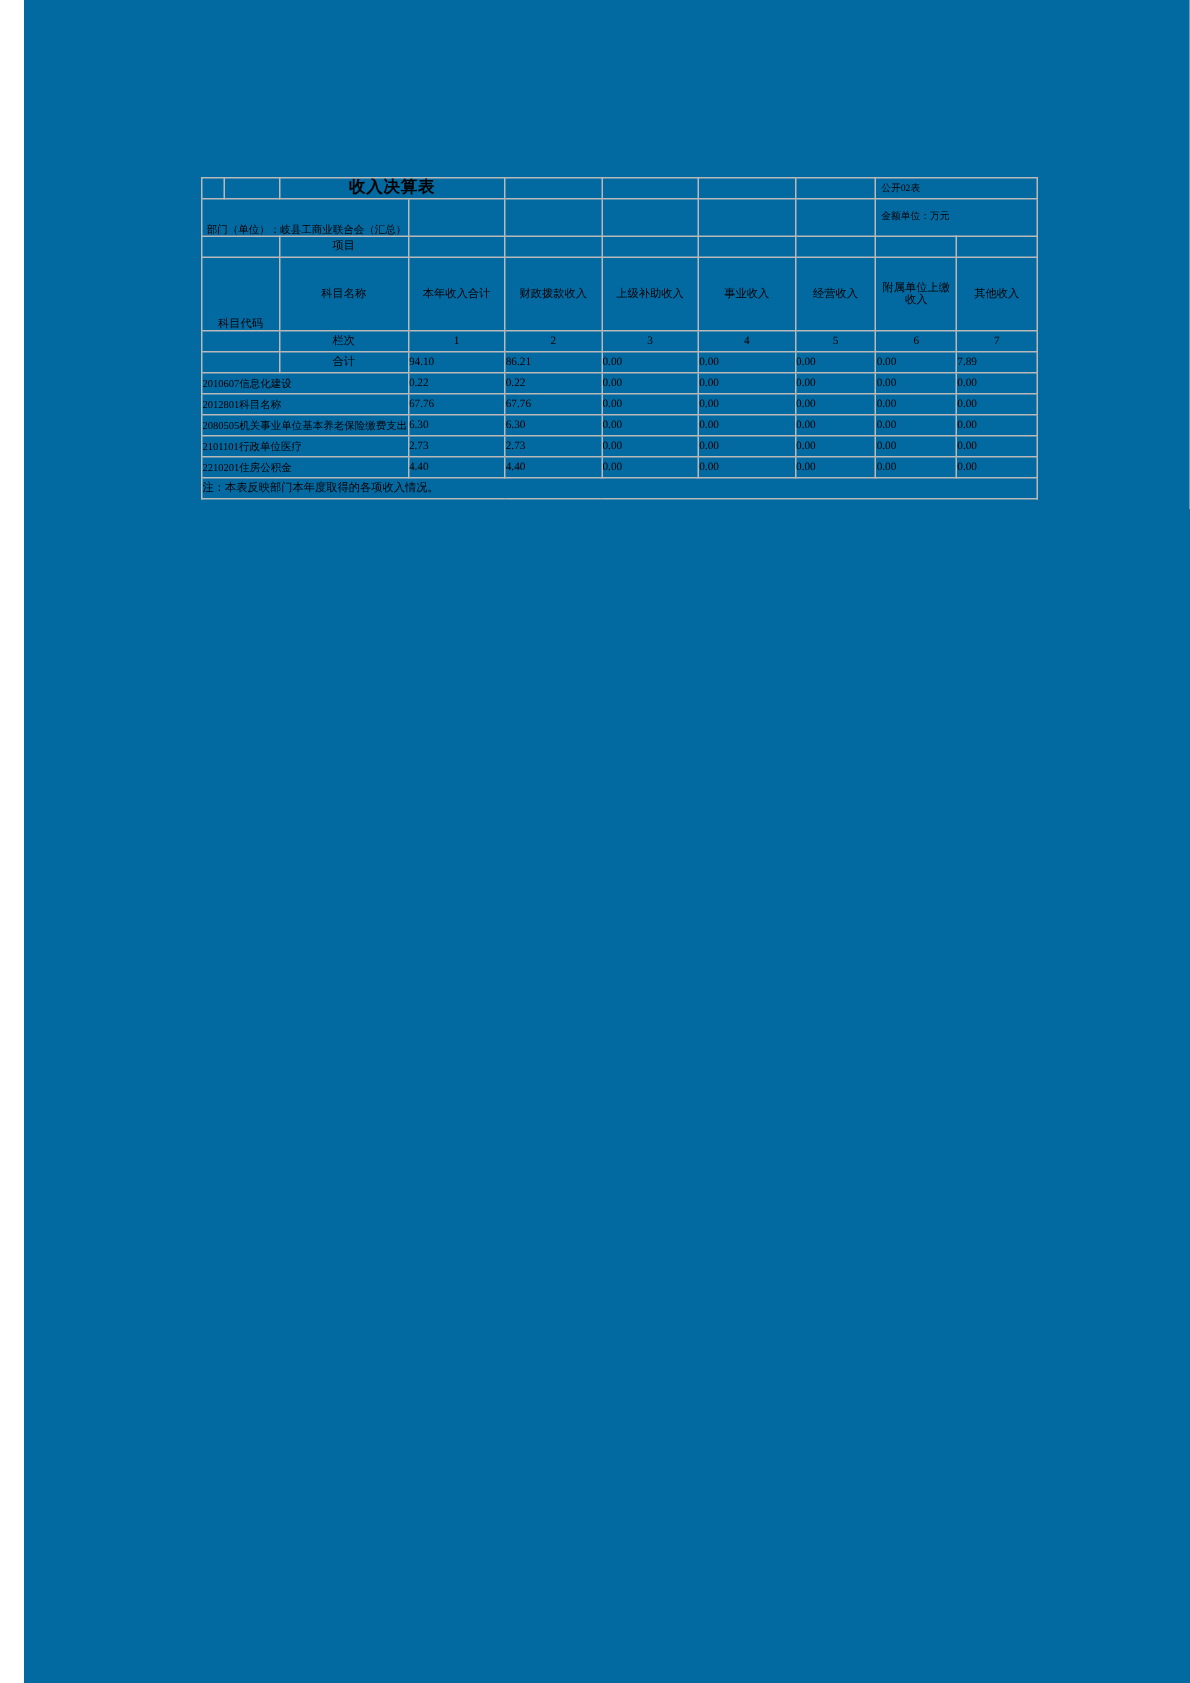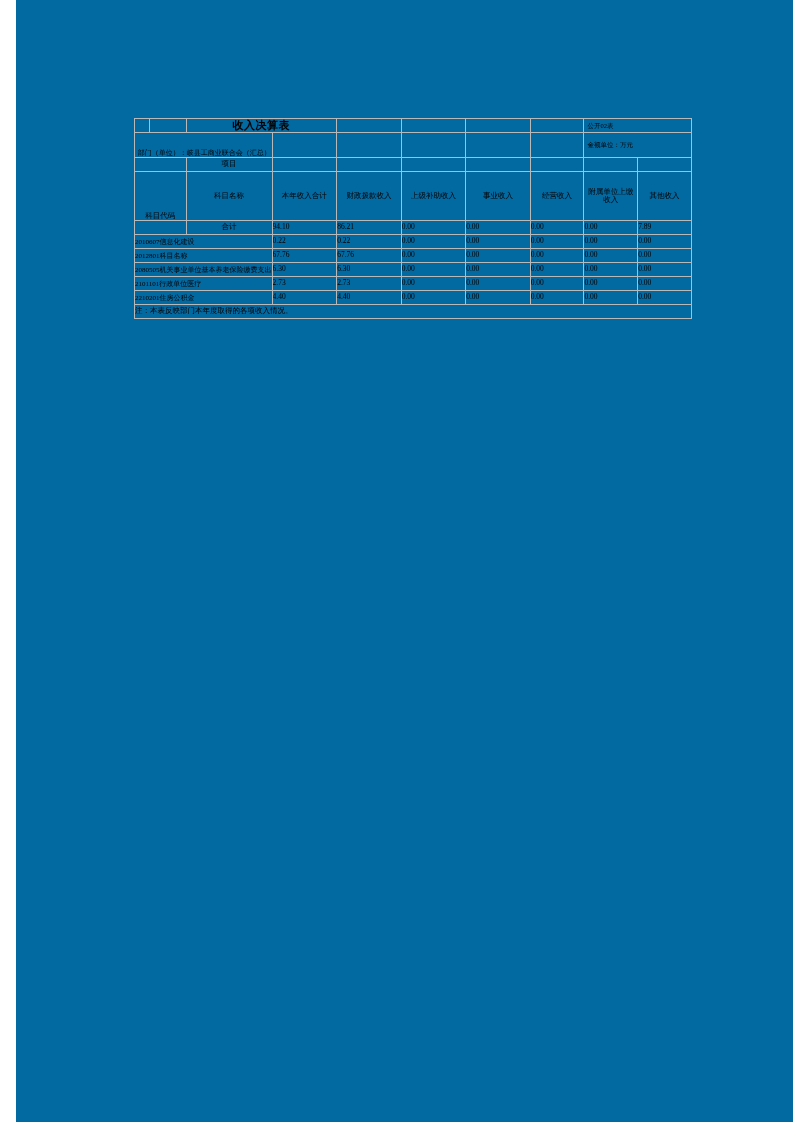--- a/index.html
+++ b/index.html
@@ -179,20 +179,33 @@
           <div class="hdr wrapcell">经营收入</div>
         </td>
         <td class="h34">
           <div class="hdr wrapcell" style="padding:0 2px;">附属单位上缴收入</div>
         </td>
         <td class="h34">
           <div class="hdr wrapcell">其他收入</div>
         </td>
       </tr>
 
+      <tr>
+        <td colspan="2"></td>
+        <td class="colidx">
+          <span>栏次</span>
+        </td>
+        <td class="colidx">1</td>
+        <td class="colidx">2</td>
+        <td class="colidx">3</td>
+        <td class="colidx">4</td>
+        <td class="colidx">5</td>
+        <td class="colidx">6</td>
+        <td class="colidx">7</td>
+      </tr>
 
       <tr>
         <td colspan="2"></td>
         <td class="colidx">合计</td>
         <td class="num">94.10</td>
         <td class="num">86.21</td>
         <td class="num">0.00</td>
         <td class="num">0.00</td>
         <td class="num">0.00</td>
         <td class="num">0.00</td>

